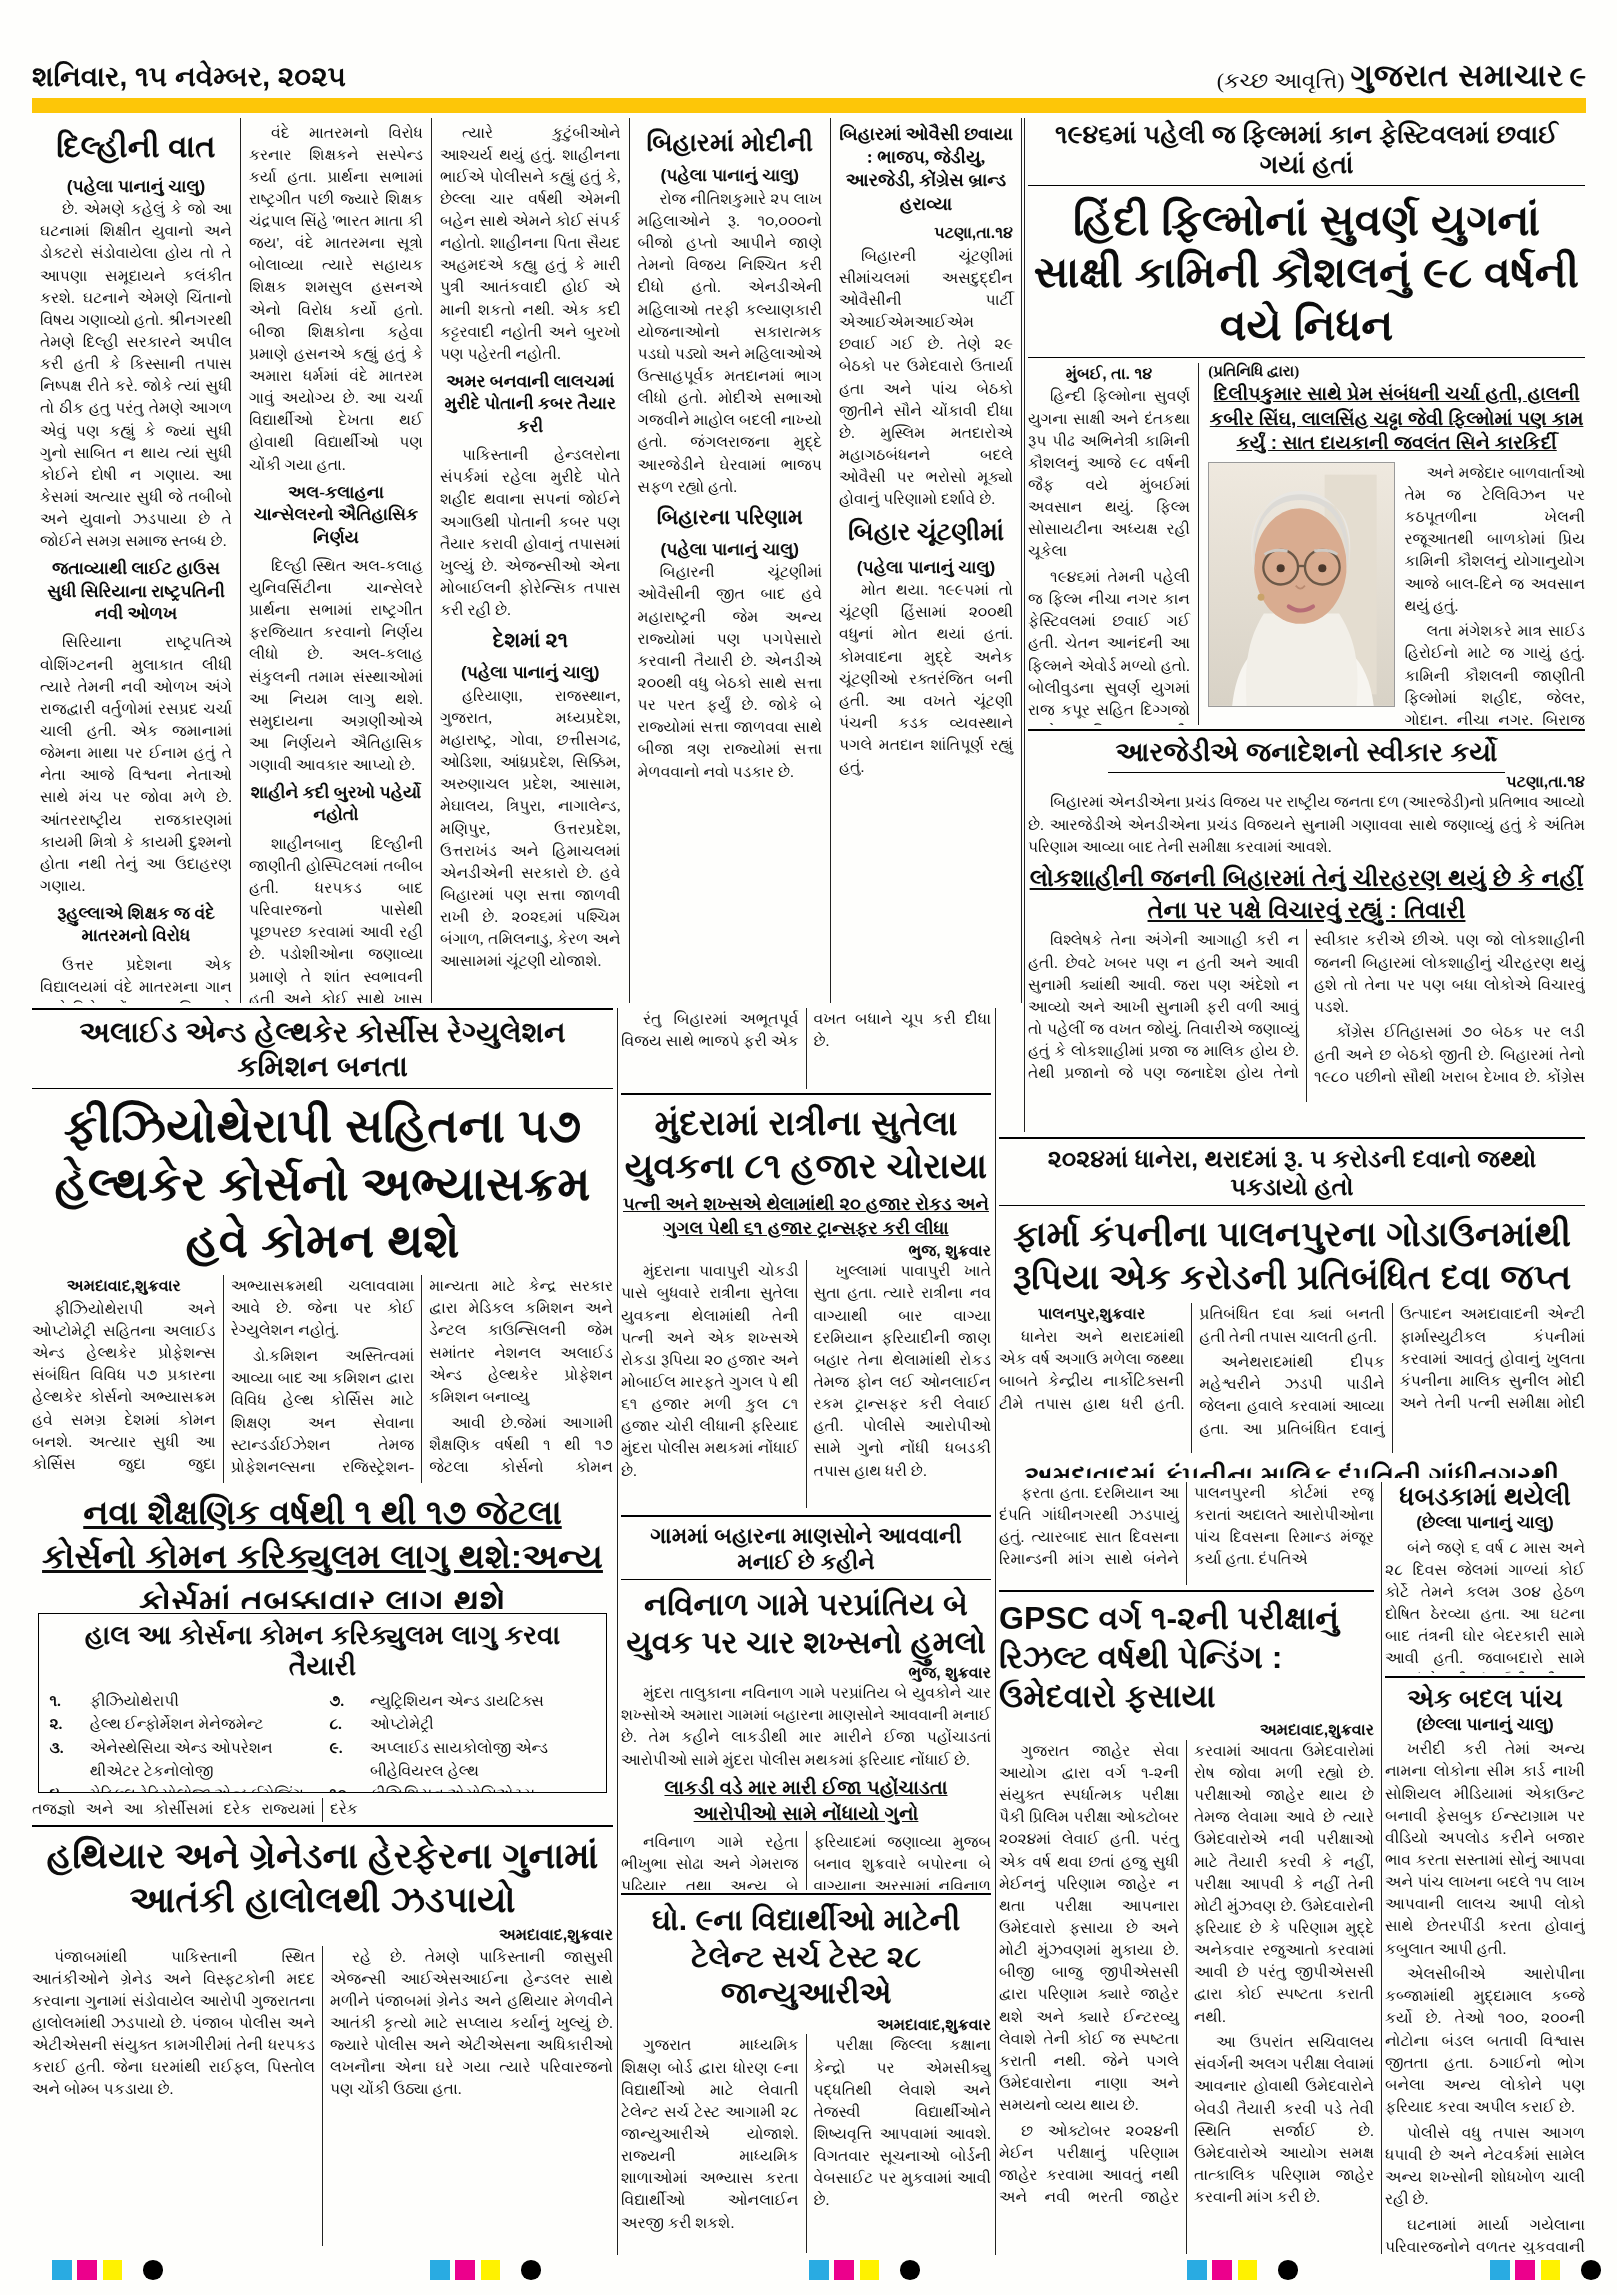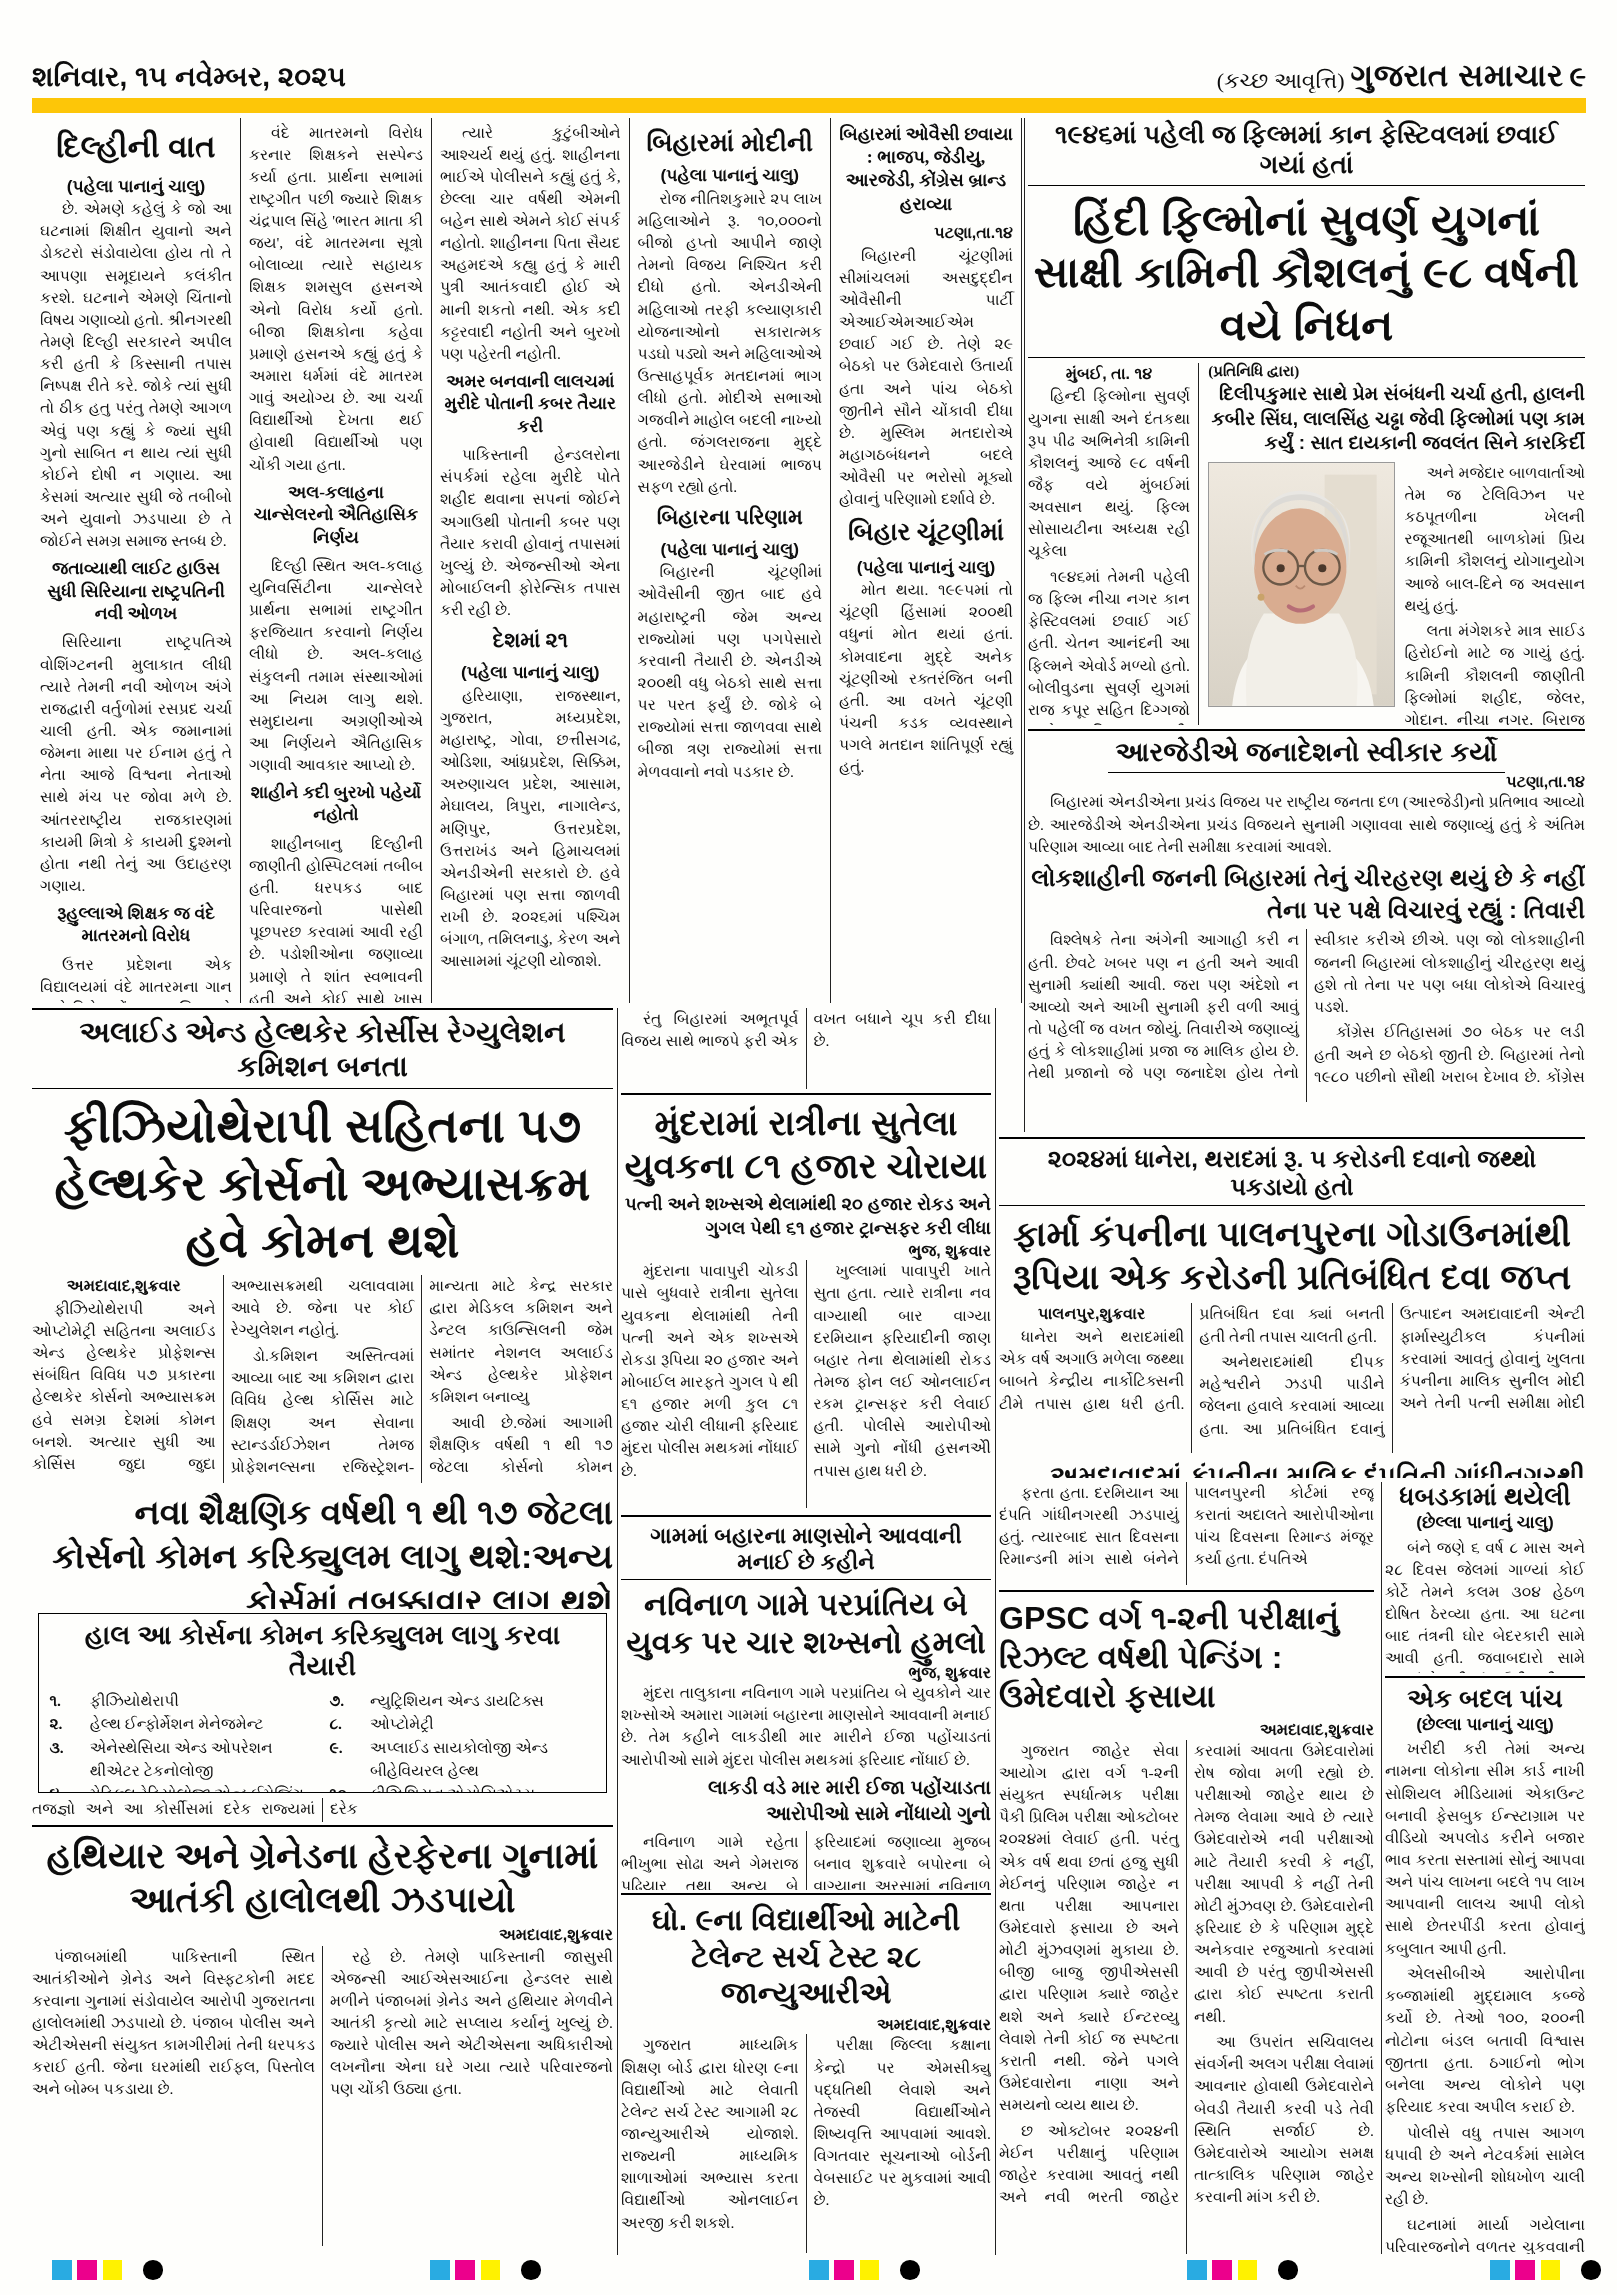--- a/index.html
+++ b/index.html
@@ -15,21 +15,21 @@
   .hpage{font-weight:bold;font-size:28px;font-family:"Liberation Sans",sans-serif;}
   #yellowbar{left:32px;top:98px;width:1554px;height:15px;}
   
   .bt{font-size:15.6px;line-height:1.42;text-align:justify;}
   .bt p{margin:0 0 3.5px 0;text-indent:22px;}
   .c2{column-count:2;column-gap:15px;column-rule:0.6px solid #222;}
   .c3{column-count:3;column-gap:15px;column-rule:0.6px solid #222;}
   .k{font-weight:bold;text-align:center;font-family:"Liberation Sans",sans-serif;}
   .k span{display:inline-block;border-bottom:1.7px solid #000;padding:0 8px 4.6px 8px;}
   .hl{font-weight:bold;text-align:center;line-height:1.22;font-family:"Liberation Sans",sans-serif;}
-  .sub{font-weight:bold;text-align:right;line-height:1.3;font-family:"Liberation Sans",sans-serif;}
+  .sub{font-weight:bold;text-align:center;line-height:1.3;font-family:"Liberation Sans",sans-serif;text-decoration:underline;}
   .dl{font-weight:bold;font-size:16px;text-align:right;font-family:"Liberation Sans",sans-serif;}
   .ttl{font-weight:bold;text-align:center;font-family:"Liberation Sans",sans-serif;}
   .cont{font-weight:bold;text-align:center;font-size:17.3px;font-family:"Liberation Sans",sans-serif;}
   .rule-t{border-top:2.3px solid #000;}
   .vline{position:absolute;width:0;border-left:0.6px solid #222;}
   
   #topband{left:32px;top:118px;width:990px;height:885px;display:flex;border-right:0.6px solid #222;}
   .tcol{padding:3.5px 8px;overflow:hidden;}
   .tcol + .tcol{border-left:0.6px solid #222;}
   .tsub{font-weight:bold;text-align:center;font-size:17.3px;line-height:1.3;margin:5.8px 0;font-family:Liberation Serif, serif;}
@@ -170,21 +170,21 @@
   <p>રંતુ બિહારમાં અભૂતપૂર્વ વિજય સાથે ભાજપે ફરી એક વખત બધાને ચૂપ કરી દીધા છે.</p>
 
 </div>
 
 <div class="abs rule-t" id="mundra" style="left:621px;top:1093px;width:370px;height:418px;padding-top:7px">
   <div class="hl" style="font-size:35px">મુંદરામાં રાત્રીના સુતેલા યુવકના ૮૧ હજાર ચોરાયા</div>
   <div class="sub" style="font-size:18px;margin:5.8px 0 2.3px">પત્ની અને શખ્સએ થેલામાંથી ૨૦ હજાર રોકડ અને ગુગલ પેથી ૬૧ હજાર ટ્રાન્સફર કરી લીધા</div>
   <div class="dl">ભુજ, શુક્રવાર</div>
   <div class="bt c2" style="height:248px">
     <p>મુંદરાના પાવાપુરી ચોકડી પાસે બુધવારે રાત્રીના સુતેલા યુવકના થેલામાંથી તેની પત્ની અને એક શખ્સએ રોકડા રૂપિયા ૨૦ હજાર અને મોબાઈલ મારફતે ગુગલ પે થી ૬૧ હજાર મળી કુલ ૮૧ હજાર ચોરી લીધાની ફરિયાદ મુંદરા પોલીસ મથકમાં નોંધાઈ છે.</p>
-    <p>ખુલ્લામાં પાવાપુરી ખાતે સુતા હતા. ત્યારે રાત્રીના નવ વાગ્યાથી બાર વાગ્યા દરમિયાન ફરિયાદીની જાણ બહાર તેના થેલામાંથી રોકડ તેમજ ફોન લઈ ઓનલાઈન રકમ ટ્રાન્સફર કરી લેવાઈ હતી. પોલીસે આરોપીઓ સામે ગુનો નોંધી હસનએી તપાસ હાથ ધરી છે.</p>
+    <p>ખુલ્લામાં પાવાપુરી ખાતે સુતા હતા. ત્યારે રાત્રીના નવ વાગ્યાથી બાર વાગ્યા દરમિયાન ફરિયાદીની જાણ બહાર તેના થેલામાંથી રોકડ તેમજ ફોન લઈ ઓનલાઈન રકમ ટ્રાન્સફર કરી લેવાઈ હતી. પોલીસે આરોપીઓ સામે ગુનો નોંધી ધબડકી તપાસ હાથ ધરી છે.</p>
   </div>
 </div>
 
 <div class="abs rule-t" id="navinal" style="left:621px;top:1515px;width:370px;height:375px;padding-top:5.8px">
   <div class="k" style="font-size:22px"><span>ગામમાં બહારના માણસોને આવવાની મનાઈ છે કહીને</span></div>
   <div class="hl" style="font-size:31px;margin:5.8px 0 2.3px">નવિનાળ ગામે પરપ્રાંતિય બે યુવક પર ચાર શખ્સનો હુમલો</div>
   <div class="dl">ભુજ, શુક્રવાર</div>
   <div class="bt">
       <p>મુંદરા તાલુકાના નવિનાળ ગામે પરપ્રાંતિય બે યુવકોને ચાર શખ્સોએ અમારા ગામમાં બહારના માણસોને આવવાની મનાઈ છે. તેમ કહીને લાકડીથી માર મારીને ઈજા પહોંચાડતાં આરોપીઓ સામે મુંદરા પોલીસ મથકમાં ફરિયાદ નોંધાઈ છે.</p>
     </div>

